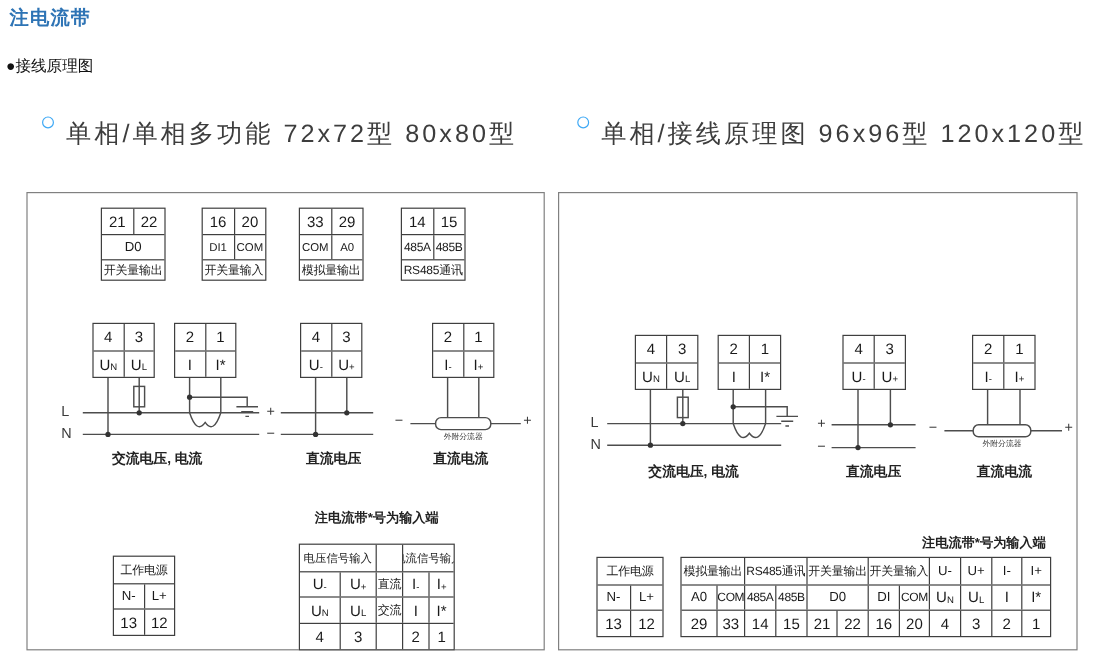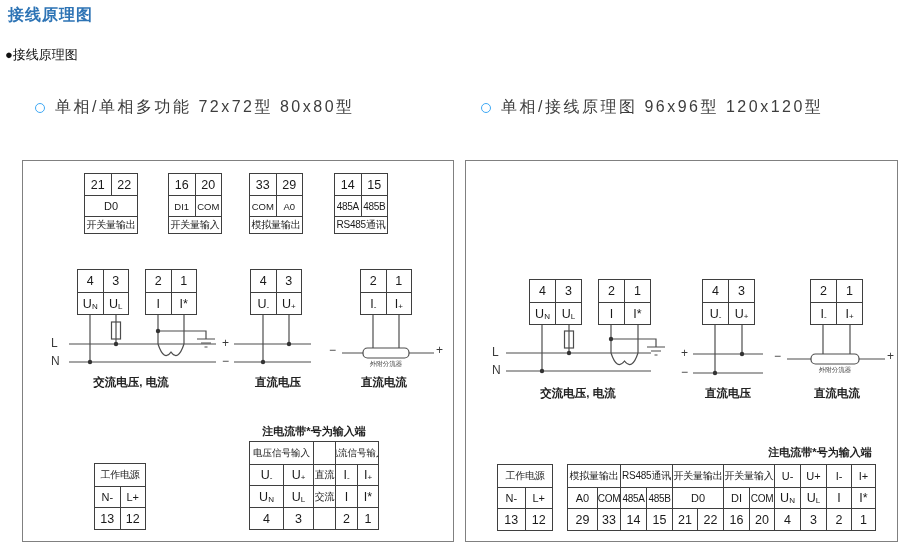--- a/index.html
+++ b/index.html
@@ -1,21 +1,21 @@
 <!DOCTYPE html>
 <html><head>
 <meta charset="utf-8">
 <style>
   *{margin:0;padding:0;box-sizing:border-box}
   html,body{width:913px;height:549px}
   body{position:relative;background:#fff;color:#1a1a1a;font-family:"Liberation Sans","DejaVu Sans",sans-serif;overflow:hidden}
   .abs{position:absolute}
   .page-title{font-size:16px;font-weight:bold;color:#2e74b5;letter-spacing:1px}
   .subtitle{font-size:13px;color:#111}
-  .heading{font-size:16px;color:#3d3d3d;letter-spacing:2.5px;white-space:nowrap;display:flex;align-items:center}
+  .heading{font-size:21px;color:#3d3d3d;letter-spacing:2.5px;white-space:nowrap;display:flex;align-items:flex-start}
   .circle{display:inline-block;width:10px;height:10px;border:1.6px solid #3fa9f5;border-radius:50%;margin-right:10px;flex:0 0 auto}
   .panel{position:absolute;border:1.5px solid #808080;background:#fff}
   .panel svg{position:absolute;left:0;top:0}
   .tblock{position:absolute;border:1px solid #3f3f3f;display:flex;flex-direction:column;background:#fff}
   .trow{display:flex}
   .trow + .trow{border-top:1px solid #3f3f3f}
   .tc{flex:1;display:flex;align-items:center;justify-content:center;font-size:12.5px;white-space:nowrap;overflow:hidden}
   .tc + .tc{border-left:1px solid #3f3f3f}
   .tc sub{font-size:8px;line-height:1;transform:translateY(2.5px)}
   .lbl{font-size:10px;letter-spacing:-0.2px}
@@ -23,21 +23,21 @@
   .xs{font-size:10px;letter-spacing:-0.3px}
   .m11{font-size:11px}
   .cap{position:absolute;text-align:center;font-size:11.5px;font-weight:600;white-space:nowrap;color:#222}
   .note-title{position:absolute;text-align:center;font-size:11px;font-weight:600;white-space:nowrap;color:#222}
   .wiretext{position:absolute;font-size:12px;color:#3a3a3a;line-height:1}
   .tiny{position:absolute;font-size:6.5px;color:#3a3a3a;text-align:center;white-space:nowrap}
 </style>
 </head>
 <body>
 
-<h1 class="abs page-title" style="left:8px;top:5px">接线原理图</h1>
+<h1 class="abs page-title" style="left:8px;top:5px">注电流带</h1>
 <div class="abs subtitle" style="left:5px;top:46px">●接线原理图</div>
 
 <div class="abs heading" style="left:35px;top:97px">
   <span class="circle"></span>
   <span>单相/单相多功能 72x72型  80x80型</span>
 </div>
 <div class="abs heading" style="left:481px;top:97px">
   <span class="circle"></span>
   <span>单相/接线原理图 96x96型  120x120型</span>
 </div>
@@ -211,21 +211,21 @@
         <div class="tc m11">N-</div>
         <div class="tc m11">L+</div>
       </div>
     <div class="trow" style="height:22px">
         <div class="tc">13</div>
         <div class="tc">12</div>
       </div>
   </div>
 
   <div class="note-title" style="left:196px;top:263px;width:190px">注电流带*号为输入端</div>
-  <div class="tblock" style="left:226px;top:280px;width:130px">
+  <div class="tblock" style="left:226px;top:292px;width:130px">
     <div class="trow" style="height:22px">
       <div class="tc small" style="flex:0 0 63px">电压信号输入</div>
       <div class="tc small" style="flex:0 0 22px"></div>
       <div class="tc small">电流信号输入</div>
     </div>
     <div class="trow" style="height:21px">
       <div class="tc" style="flex:0 0 33px">
           <span>U</span>
           <sub>-</sub>
         </div>

